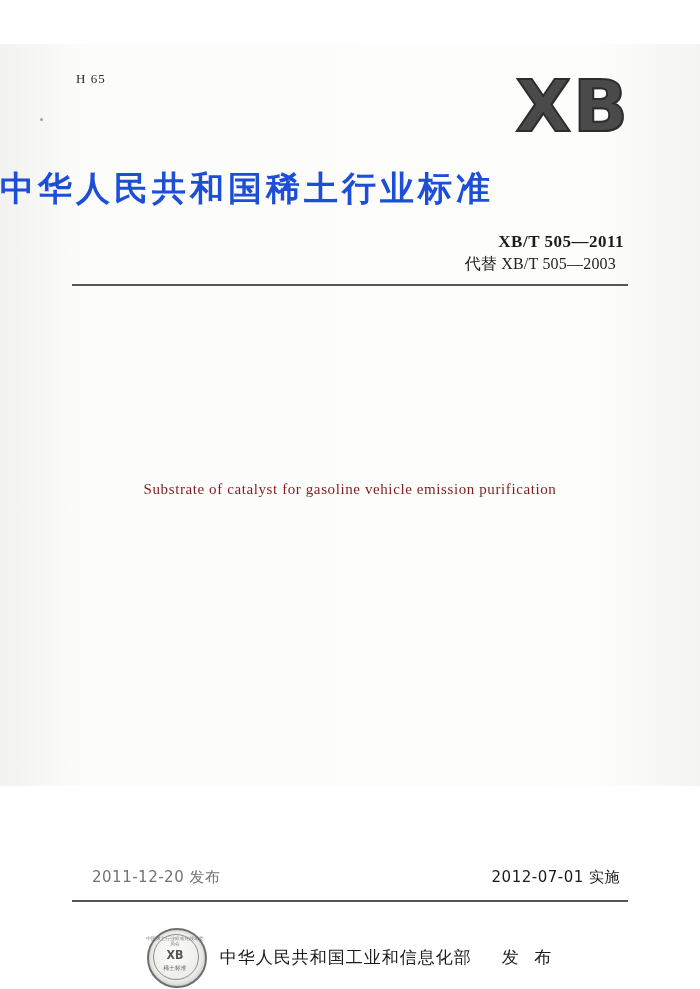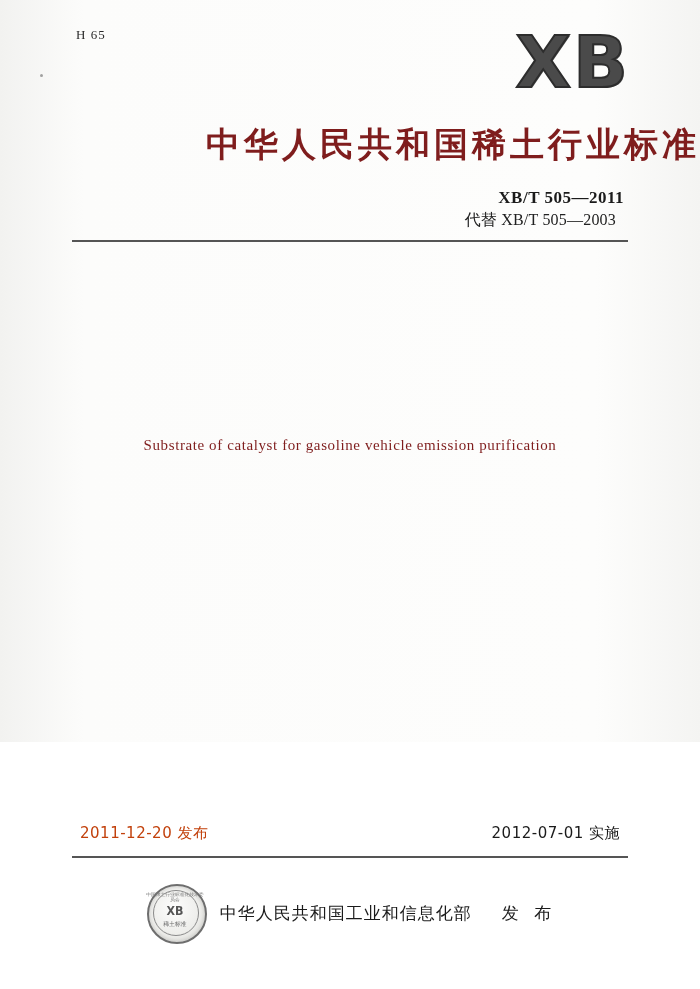--- a/index.html
+++ b/index.html
@@ -13,20 +13,21 @@
     font-family: "Liberation Sans", sans-serif;
     color: #1a1a1a;
     overflow: hidden;
   }
   .page {
     position: relative;
     width: 700px;
     height: 742px;
     background: #fbfbfa;
     box-sizing: border-box;
+    margin-top: 44px;
   }
   
   .page::before {
     content: "";
     position: absolute;
     inset: 0;
     background: linear-gradient(90deg, #f2f2f0 0%, #fcfcfb 12%, #fdfdfc 85%, #f4f4f2 100%);
     pointer-events: none;
   }
   .inner {
@@ -69,26 +70,26 @@
     color: #4a4a4a;
     -webkit-text-stroke: 2px #2d2d2d;
     text-shadow: 1px 1px 0 #6a6a6a;
   }
 
   .std-title {
     position: absolute;
     left: 0;
     right: 0;
     top: 122px;
-    text-align: right;
+    text-align: left;
     font-family: "DejaVu Sans", sans-serif;
     font-weight: bold;
     font-size: 34px;
     letter-spacing: 4px;
-    color: #7f1d1d;
+    color: #1d4ed8;
   }
 
   .std-no {
     position: absolute;
     right: 76px;
     top: 188px;
     text-align: center;
     font-family: "Liberation Serif", serif;
     font-weight: bold;
     font-size: 17px;
@@ -134,26 +135,26 @@
     top: 437px;
     text-align: center;
     font-family: "Liberation Serif", serif;
     font-size: 15px;
     letter-spacing: .6px;
     color: #7f1d1d;
   }
 
   .date-issue {
     position: absolute;
-    left: 80px;
+    left: 92px;
     top: 824px;
     font-family: "DejaVu Sans", sans-serif;
     font-size: 15px;
     letter-spacing: .5px;
-    color: #c2410c;
+    color: #737373;
   }
   .date-effective {
     position: absolute;
     right: 80px;
     top: 824px;
     font-family: "DejaVu Sans", sans-serif;
     font-size: 15px;
     letter-spacing: .5px;
     color: #1b1b1b;
   }

